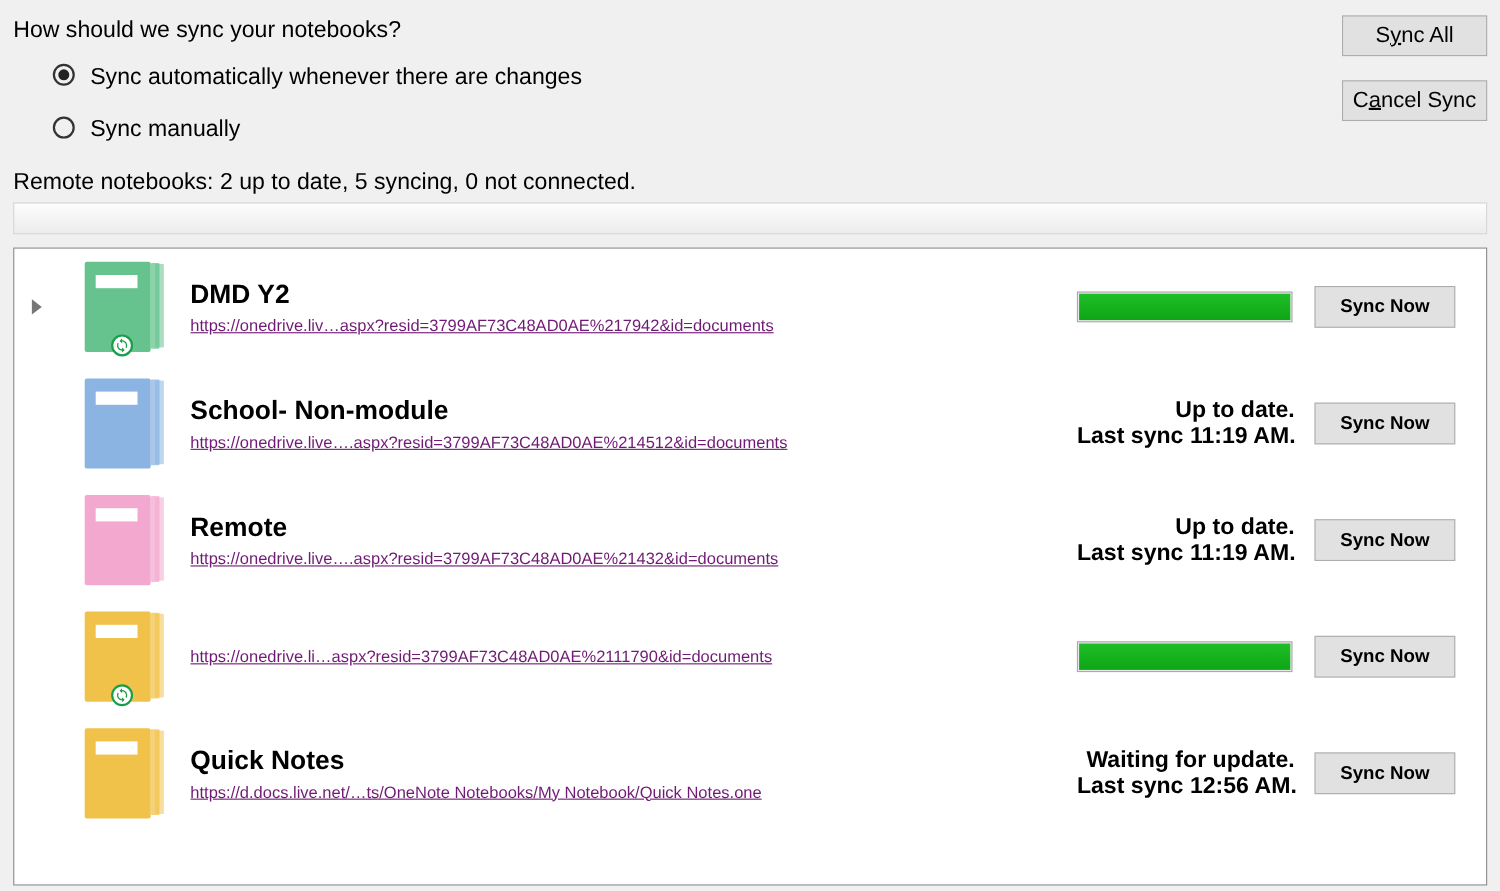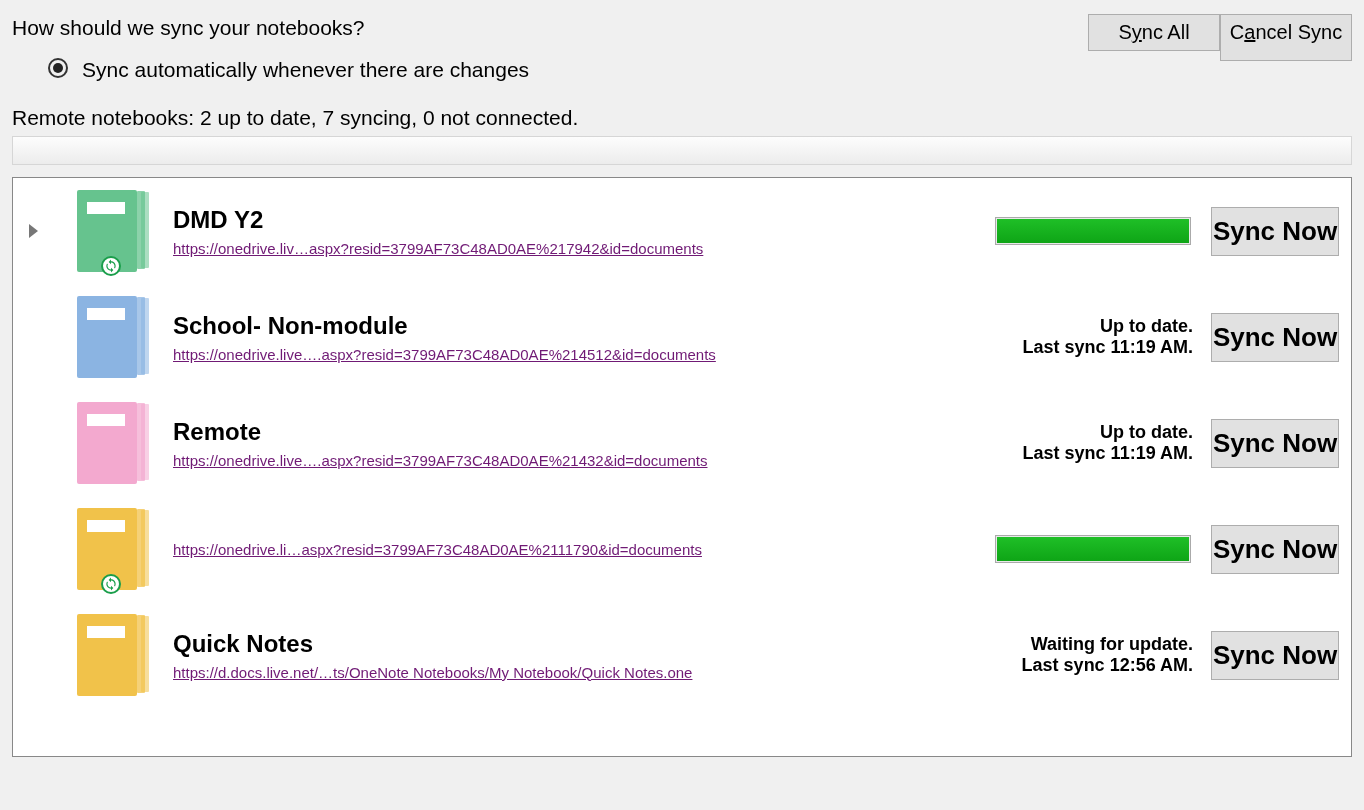--- a/index.html
+++ b/index.html
@@ -41,21 +41,21 @@
   }
   .radio.selected::after {
     content: "";
     width: 10px; height: 10px;
     background: #222;
     border-radius: 50%;
   }
   .top-buttons {
     position: absolute;
     top: 14px; right: 12px;
-    display: flex; flex-direction: row;
+    display: flex; flex-direction: column;
   }
   .btn {
     background: #e1e1e1;
     border: 1px solid #adadad;
     font-size: 20px;
     padding: 6px 0;
     width: 132px;
     text-align: center;
     margin-bottom: 22px;
     cursor: default;
@@ -75,21 +75,21 @@
   .list-panel {
     border: 1px solid #888;
     background: #fff;
     height: 580px;
     overflow: hidden;
     position: relative;
   }
   .row {
     display: flex;
     align-items: center;
-    padding: 12px 0 12px 0;
+    padding: 12px 16px 12px 0;
     position: relative;
   }
   .expander-col {
     width: 40px;
     display: flex; align-items: center; justify-content: center;
   }
   .expander {
     width: 0; height: 0;
     border-top: 7px solid transparent;
     border-bottom: 7px solid transparent;
@@ -160,21 +160,21 @@
     font-weight: 400;
     color: #701a75;
     text-decoration: underline;
     white-space: nowrap;
     overflow: hidden; text-overflow: ellipsis;
     cursor: pointer;
   }
   .status-col {
     width: 210px;
     text-align: right;
-    font-size: 18px;
+    font-size: 21px;
     font-weight: 600;
     padding-right: 12px;
   }
   .status-line1 { white-space: nowrap; }
   .status-line2 { white-space: nowrap; }
   .progress {
     width: 196px; height: 28px;
     border: 1px solid #aaa;
     background: #e9e9e9;
     position: relative;
@@ -185,51 +185,55 @@
     width: calc(100% - 2px);
   }
   .action-col {
     width: 146px;
     padding: 0 10px 0 6px;
   }
   .sync-btn {
     width: 128px;
     background: #e1e1e1;
     border: 1px solid #adadad;
-    font-size: 26px;
+    font-size: 17px;
     font-weight: 600;
     text-align: center;
     padding: 8px 0;
     cursor: default;
   }
 </style>
 </head>
 <body>
 
 <div class="root">
 
   <div class="heading">How should we sync your notebooks?</div>
 
   <div class="radio-group">
     <div class="radio-option">
       <span class="radio selected"></span>
       <span>Sync automatically whenever there are changes</span>
     </div>
+    <div class="radio-option">
+      <span class="radio"></span>
+      <span>Sync manually</span>
+    </div>
   </div>
 
   <div class="top-buttons">
     <div class="btn">
       <span>S</span><span class="mn">y</span><span>nc All</span>
     </div>
     <div class="btn">
       <span>C</span><span class="mn">a</span><span>ncel Sync</span>
     </div>
   </div>
 
-  <div class="status-line">Remote notebooks: 2 up to date, 7 syncing, 0 not connected.</div>
+  <div class="status-line">Remote notebooks: 2 up to date, 5 syncing, 0 not connected.</div>
 
   <div class="header-bar"></div>
 
   <div class="list-panel" id="list-panel">
 
   <div class="row">
         <div class="expander-col">
           <div class="expander"></div>
         </div>
         <div class="icon-col">

